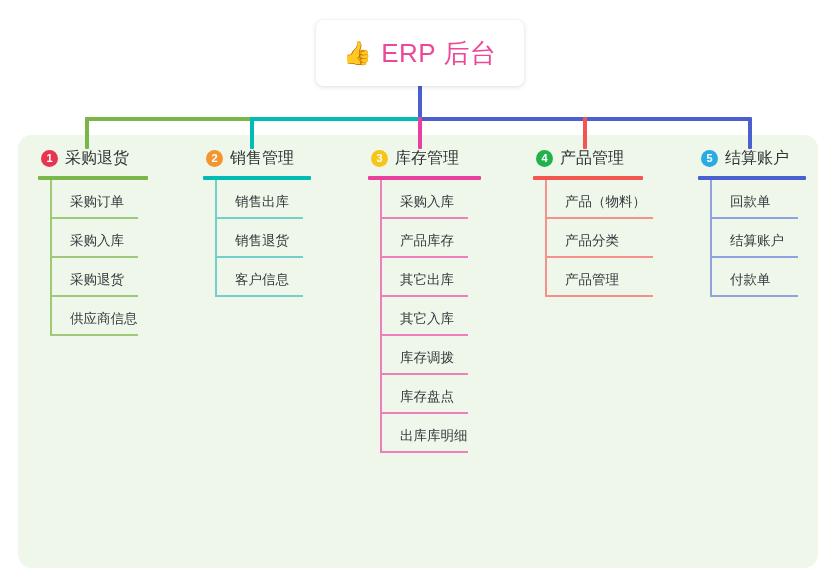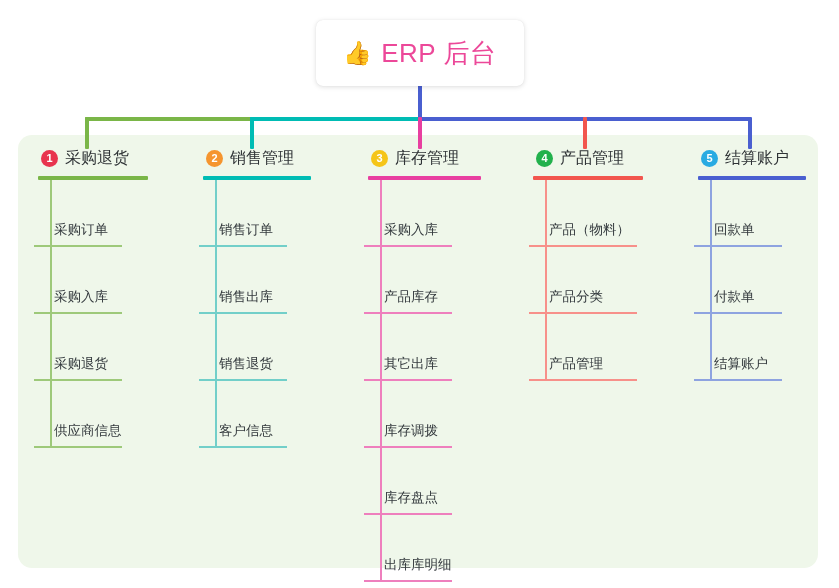--- a/index.html
+++ b/index.html
@@ -85,25 +85,25 @@
     margin-left: 12px;
     padding-top: 0;
   }
   .spine {
     position: absolute;
     left: 0; top: 0; bottom: 0;
     width: 2px;
   }
   .leaf {
     position: relative;
-    height: 67px;
+    height: 39px;
     display: flex;
     flex-direction: column;
     justify-content: flex-end;
-    padding-left: 4px;
+    padding-left: 20px;
   }
   .leaf-text {
     font-size: 13.5px;
     color: #33393d;
     white-space: nowrap;
     padding-bottom: 6px;
   }
   .leaf-rule {
     height: 2px;
     width: 86px;
@@ -163,24 +163,20 @@
       </div>
       <div class="col" style="left: 203px; width: 108px;">
         <div class="col-head">
           <span class="badge" style="background: rgb(245, 149, 47);">2</span>
           <span class="col-title">销售管理</span>
         </div>
         <div class="col-rule" style="background: rgb(0, 188, 180); width: 108px;"></div>
         <div class="leaves">
           <div class="spine" style="background: rgb(114, 207, 201);"></div>
           <div class="leaf">
-            <div class="leaf-text">销售订单</div>
-            <div class="leaf-rule" style="background: rgb(114, 207, 201); width: 88px;"></div>
-          </div>
-          <div class="leaf">
             <div class="leaf-text">销售出库</div>
             <div class="leaf-rule" style="background: rgb(114, 207, 201); width: 88px;"></div>
           </div>
           <div class="leaf">
             <div class="leaf-text">销售退货</div>
             <div class="leaf-rule" style="background: rgb(114, 207, 201); width: 88px;"></div>
           </div>
           <div class="leaf">
             <div class="leaf-text">客户信息</div>
             <div class="leaf-rule" style="background: rgb(114, 207, 201); width: 88px;"></div>
@@ -201,20 +197,24 @@
           </div>
           <div class="leaf">
             <div class="leaf-text">产品库存</div>
             <div class="leaf-rule" style="background: rgb(238, 127, 189); width: 88px;"></div>
           </div>
           <div class="leaf">
             <div class="leaf-text">其它出库</div>
             <div class="leaf-rule" style="background: rgb(238, 127, 189); width: 88px;"></div>
           </div>
           <div class="leaf">
+            <div class="leaf-text">其它入库</div>
+            <div class="leaf-rule" style="background: rgb(238, 127, 189); width: 88px;"></div>
+          </div>
+          <div class="leaf">
             <div class="leaf-text">库存调拨</div>
             <div class="leaf-rule" style="background: rgb(238, 127, 189); width: 88px;"></div>
           </div>
           <div class="leaf">
             <div class="leaf-text">库存盘点</div>
             <div class="leaf-rule" style="background: rgb(238, 127, 189); width: 88px;"></div>
           </div>
           <div class="leaf">
             <div class="leaf-text">出库库明细</div>
             <div class="leaf-rule" style="background: rgb(238, 127, 189); width: 88px;"></div>
@@ -249,24 +249,24 @@
           <span class="col-title">结算账户</span>
         </div>
         <div class="col-rule" style="background: rgb(74, 95, 208); width: 108px;"></div>
         <div class="leaves">
           <div class="spine" style="background: rgb(142, 163, 224);"></div>
           <div class="leaf">
             <div class="leaf-text">回款单</div>
             <div class="leaf-rule" style="background: rgb(142, 163, 224); width: 88px;"></div>
           </div>
           <div class="leaf">
+            <div class="leaf-text">结算账户</div>
+            <div class="leaf-rule" style="background: rgb(142, 163, 224); width: 88px;"></div>
+          </div>
+          <div class="leaf">
             <div class="leaf-text">付款单</div>
             <div class="leaf-rule" style="background: rgb(142, 163, 224); width: 88px;"></div>
           </div>
-          <div class="leaf">
-            <div class="leaf-text">结算账户</div>
-            <div class="leaf-rule" style="background: rgb(142, 163, 224); width: 88px;"></div>
-          </div>
         </div>
       </div>
     </div>
 
 </div>
 
 </body></html>

